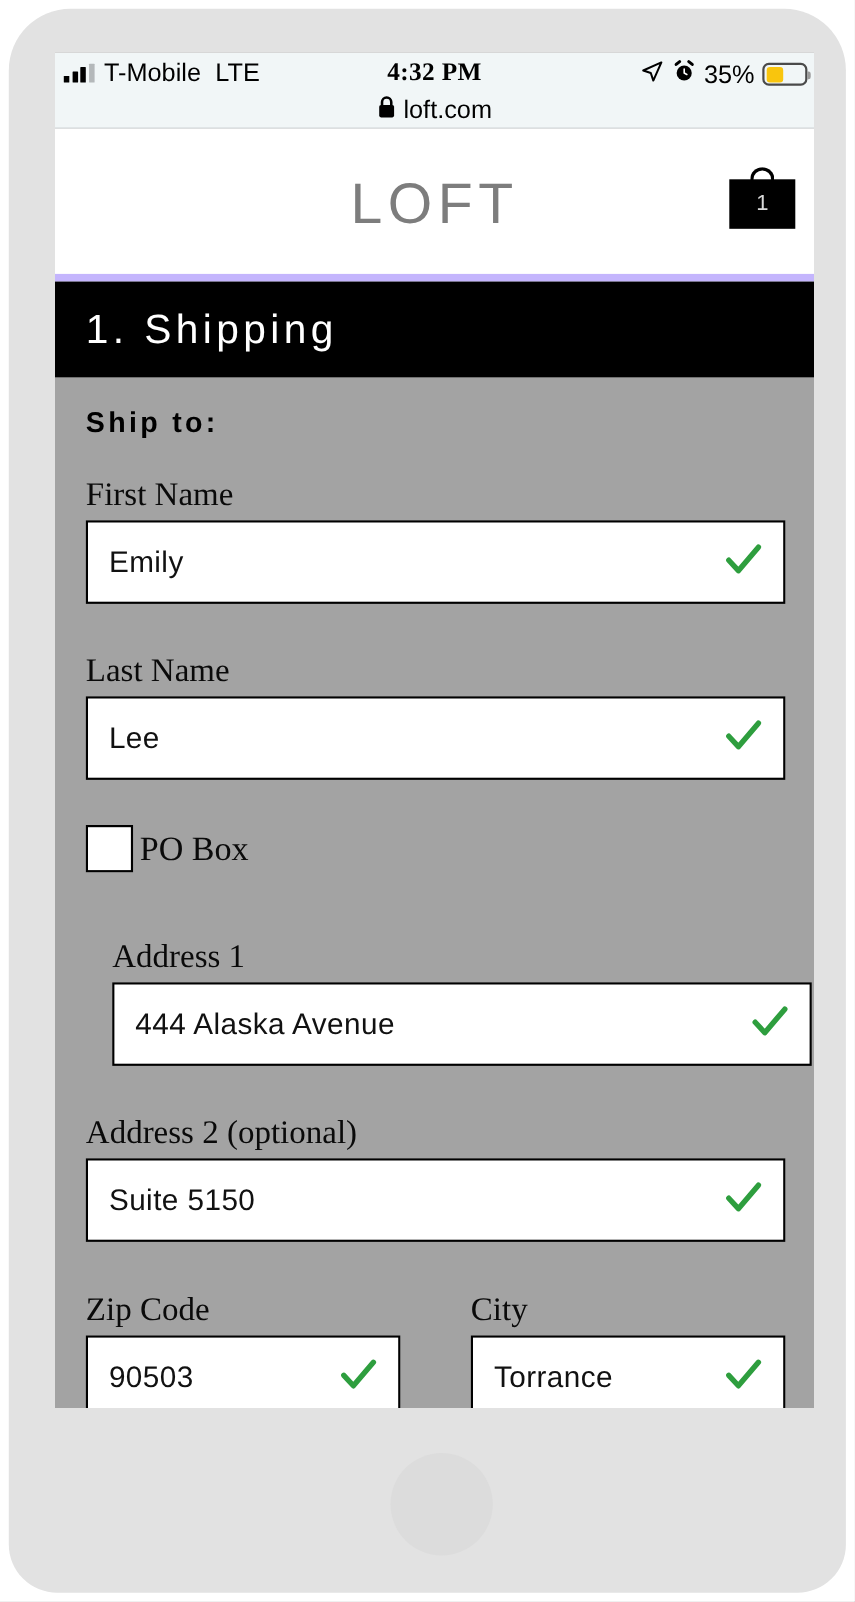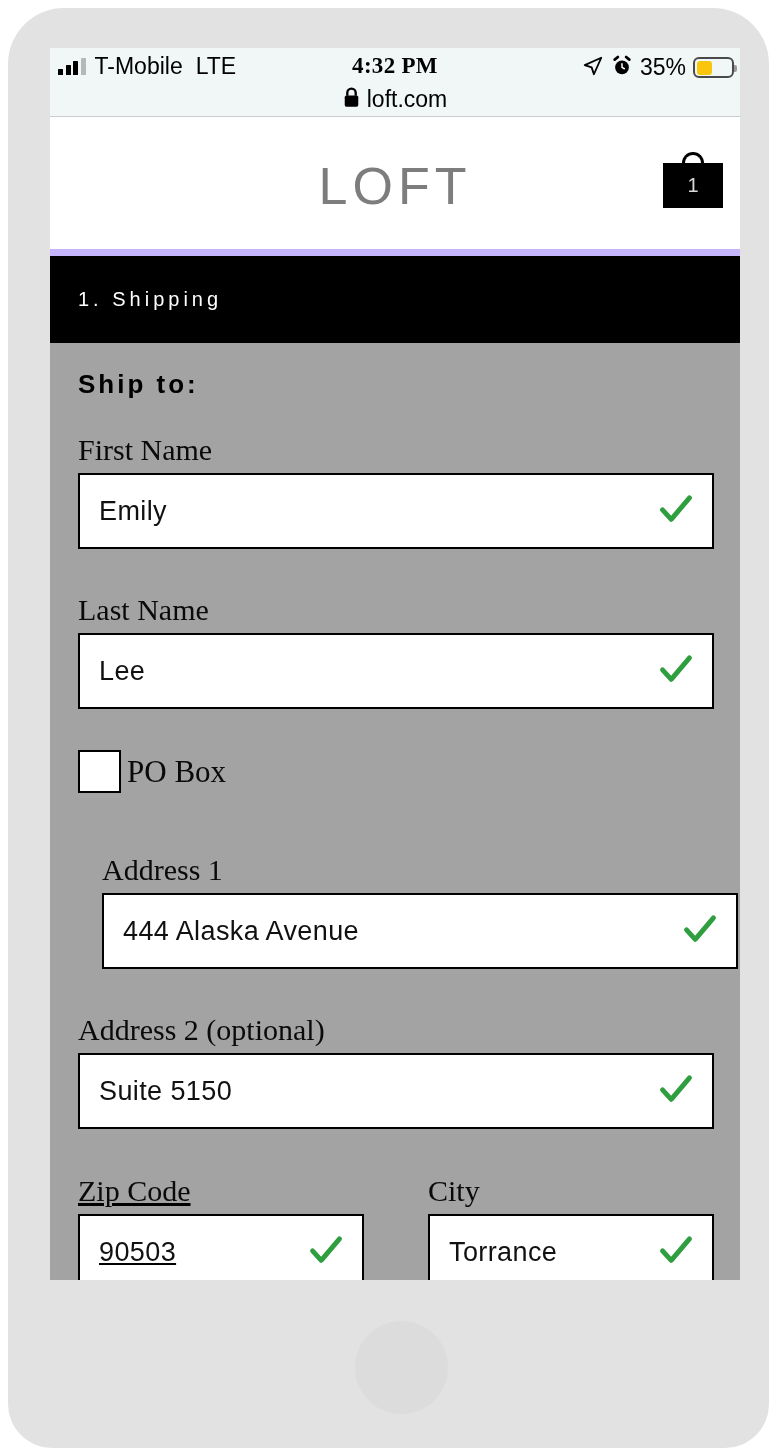--- a/index.html
+++ b/index.html
@@ -239,21 +239,21 @@
     height: 87px;
     background: #000;
   }
   #step-title {
     position: absolute;
     left: 28px;
     top: 0;
     height: 87px;
     line-height: 87px;
     color: #ffffff;
-    font-size: 20px;
+    font-size: 37px;
     letter-spacing: 4px;
     font-weight: 300;
   }
 
   
   #form-area {
     position: absolute;
     left: 0;
     top: 295px;
     width: 690px;
@@ -442,21 +442,21 @@
         <div class="field-box">
           <span class="field-value">Suite 5150</span>
           <span class="check-icon">
             <svg width="38" height="38" viewBox="0 0 24 24">
               <path d="M3.5 12.5 L9 18.5 L20.5 5" fill="none" stroke="#2e9e3e" stroke-width="3.1" stroke-linecap="round" stroke-linejoin="round"></path>
             </svg>
           </span>
         </div>
       </div>
 
-      <div class="field-group" style="left:28px; top:833px; width:286px;text-decoration:underline;">
+      <div class="field-group" style="left:28px; top:833px; width:286px;">
         <div class="field-label">Zip Code</div>
         <div class="field-box">
           <span class="field-value">90503</span>
           <span class="check-icon">
             <svg width="38" height="38" viewBox="0 0 24 24">
               <path d="M3.5 12.5 L9 18.5 L20.5 5" fill="none" stroke="#2e9e3e" stroke-width="3.1" stroke-linecap="round" stroke-linejoin="round"></path>
             </svg>
           </span>
         </div>
       </div>

